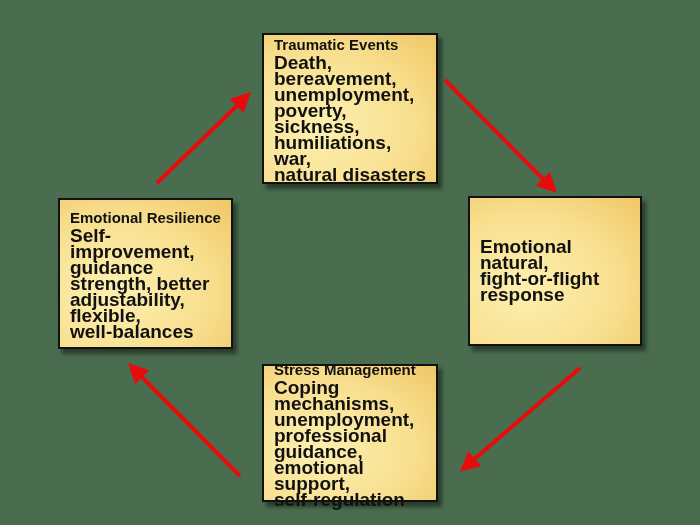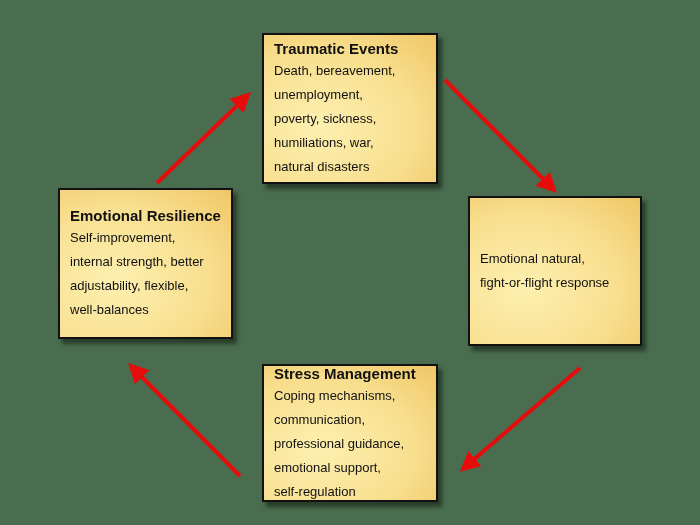--- a/index.html
+++ b/index.html
@@ -33,28 +33,29 @@
     padding: 6px 8px 6px 10px;
     color: var(--text);
   }
   .node-title {
     font-weight: bold;
     font-size: 15px;
     line-height: 21px;
     white-space: pre-line;
   }
   .node-body {
-    font-size: 13px;
-    line-height: 24px;
+    font-size: 19px;
+    line-height: 16px;
     white-space: pre-line;
+    font-weight: bold;
   }
   .box-top    { left: 262px; top: 33px;  width: 176px; height: 151px; }
   .box-right  { left: 468px; top: 196px; width: 174px; height: 150px; }
   .box-bottom { left: 262px; top: 364px; width: 176px; height: 138px; }
-  .box-left   { left: 58px;  top: 188px; width: 175px; height: 151px; }
+  .box-left   { left: 58px;  top: 198px; width: 175px; height: 151px; }
   svg.arrows { position: absolute; inset: 0; pointer-events: none; }
 </style>
 </head>
 <body>
 
 <div class="stage">
 
   <div class="node box-top">
     <div class="node-title">Traumatic Events</div>
     <div class="node-body">Death, bereavement,
@@ -65,30 +66,30 @@
   </div>
 
   <div class="node box-right">
     <div class="node-body">Emotional natural,
 fight-or-flight response</div>
   </div>
 
   <div class="node box-bottom">
     <div class="node-title">Stress Management</div>
     <div class="node-body">Coping mechanisms,
-communication,
+unemployment,
 professional guidance,
 emotional support,
 self-regulation</div>
   </div>
 
   <div class="node box-left">
     <div class="node-title">Emotional Resilience</div>
     <div class="node-body">Self-improvement,
-internal strength, better
+guidance strength, better
 adjustability, flexible,
 well-balances</div>
   </div>
 
   <svg class="arrows" width="700" height="525" viewBox="0 0 700 525">
     <defs>
       <marker id="arrowhead" markerWidth="5" markerHeight="5" refX="3.6" refY="2.5" orient="auto">
         <polygon points="0 0, 5 2.5, 0 5" fill="#e60c0c"></polygon>
       </marker>
     </defs>

